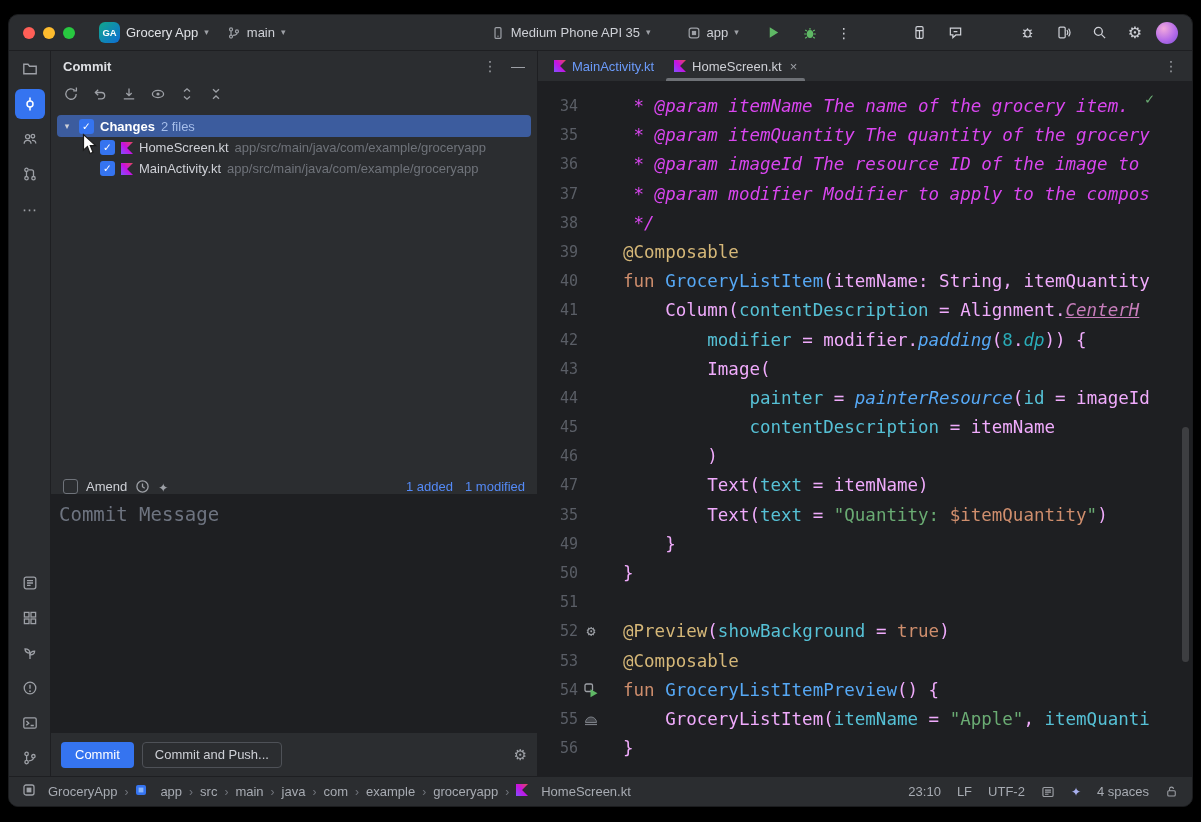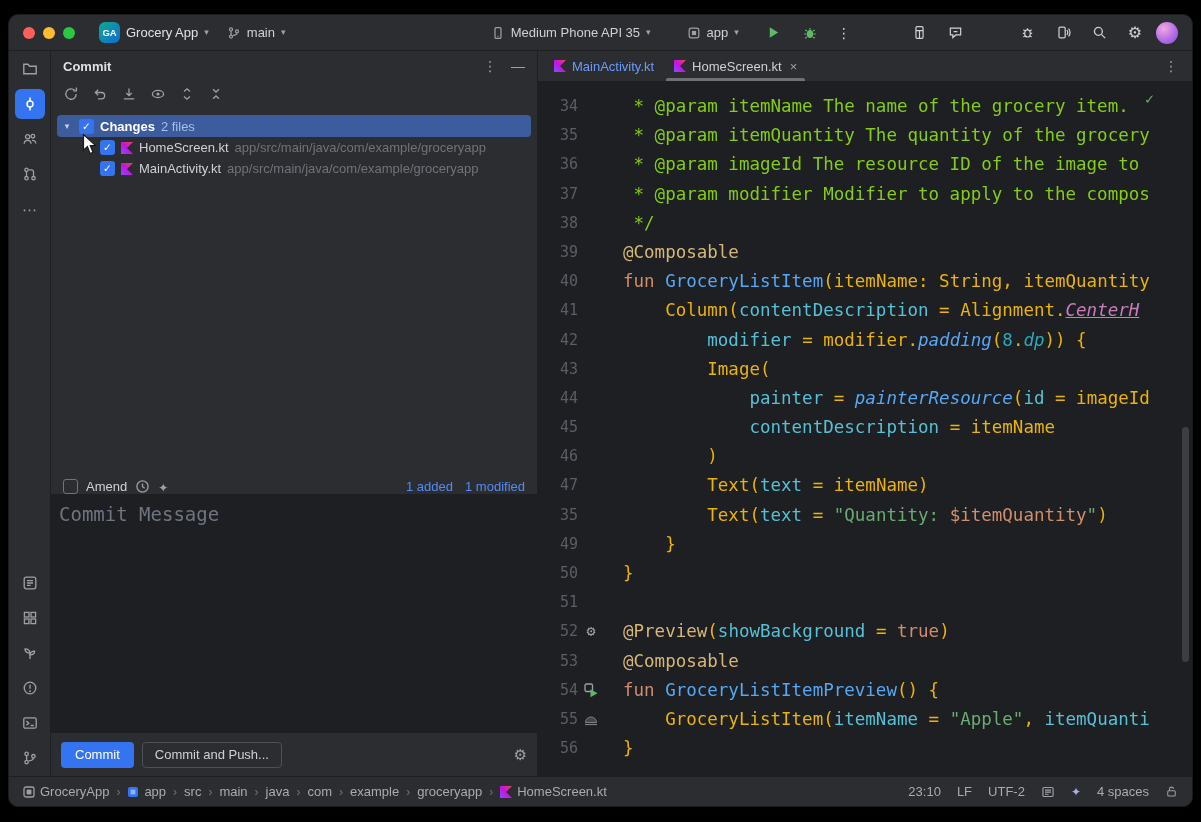--- a/index.html
+++ b/index.html
@@ -62,38 +62,38 @@
 .tab{display:flex;align-items:center;gap:6px;padding:0 10px;font-size:13px;position:relative}
 .tab.active::after{content:"";position:absolute;left:2px;right:2px;bottom:0;height:3px;background:#6E7176;border-radius:2px 2px 0 0}
 .tab-close{color:#9DA0A6;font-size:13px;margin-left:2px;line-height:1}
 .tab-kebab{margin-left:auto;align-self:center;color:#9DA0A6;font-size:14px;padding:0 14px;line-height:1}
 .editor-body{flex:1;position:relative;overflow:hidden;padding-top:11px;font-family:"DejaVu Sans Mono",monospace;font-size:17.5px;line-height:29.2px}
 .code-row{display:flex;height:29.2px;white-space:pre}
 .ln{width:40px;text-align:right;color:#5A5E66;font-size:15px;flex:none}
 .gut{width:26px;flex:none;display:flex;align-items:center;justify-content:center}
 .gut-gear{font-size:15px;color:#9DA0A6;line-height:1}
 .code{margin-left:19px}
-.tok-doc{color:#84cc16;}
+.tok-doc{color:#d946ef;font-style:italic}
 .tok-ann{color:#D5B778}
 .tok-kw{color:#CF8E6D}
 .tok-fn{color:#56A8F5}
 .tok-call{color:#56A8F5;font-style:italic}
 .tok-named{color:#56C1D6}
 .tok-num{color:#2AACB8}
 .tok-numi{color:#2AACB8;font-style:italic}
 .tok-str{color:#6AAB73}
 .tok-tpl{color:#CF8E6D}
 .tok-prop{color:#C77DBB;font-style:italic;text-decoration:underline}
-.tok-txt{color:#eab308}
+.tok-txt{color:#f0abfc}
 .insp{position:absolute;top:4px;right:38px;color:#6AAB73;font-size:15px;font-weight:700}
 .scroll-thumb{position:absolute;right:3px;top:346px;width:7px;height:235px;background:rgba(255,255,255,.14);border-radius:4px}
 
 .statusbar{height:30px;flex:none;border-top:1px solid #1E1F22;display:flex;align-items:center;padding:0 14px;font-size:13px;color:#A7ABB2;background:#2B2D30}
 .bc{display:flex;align-items:center;gap:7px;min-width:0;overflow:hidden;white-space:nowrap}
-.bc-item{display:flex;align-items:center;gap:5px}
+.bc-item{display:flex;align-items:flex-start;gap:13px}
 .bc-sep{color:#6F737A;font-size:12px}
 .sb-right{margin-left:auto;display:flex;align-items:center;gap:16px;flex:none}
 .sb-sparkle{color:#A8AFED;font-size:12px;line-height:1}
 .sb-ic{color:#9DA0A6}
 
 .cursor{position:absolute;left:82px;top:133px;z-index:50;pointer-events:none}
 </style>
 </head>
 <body>
 

